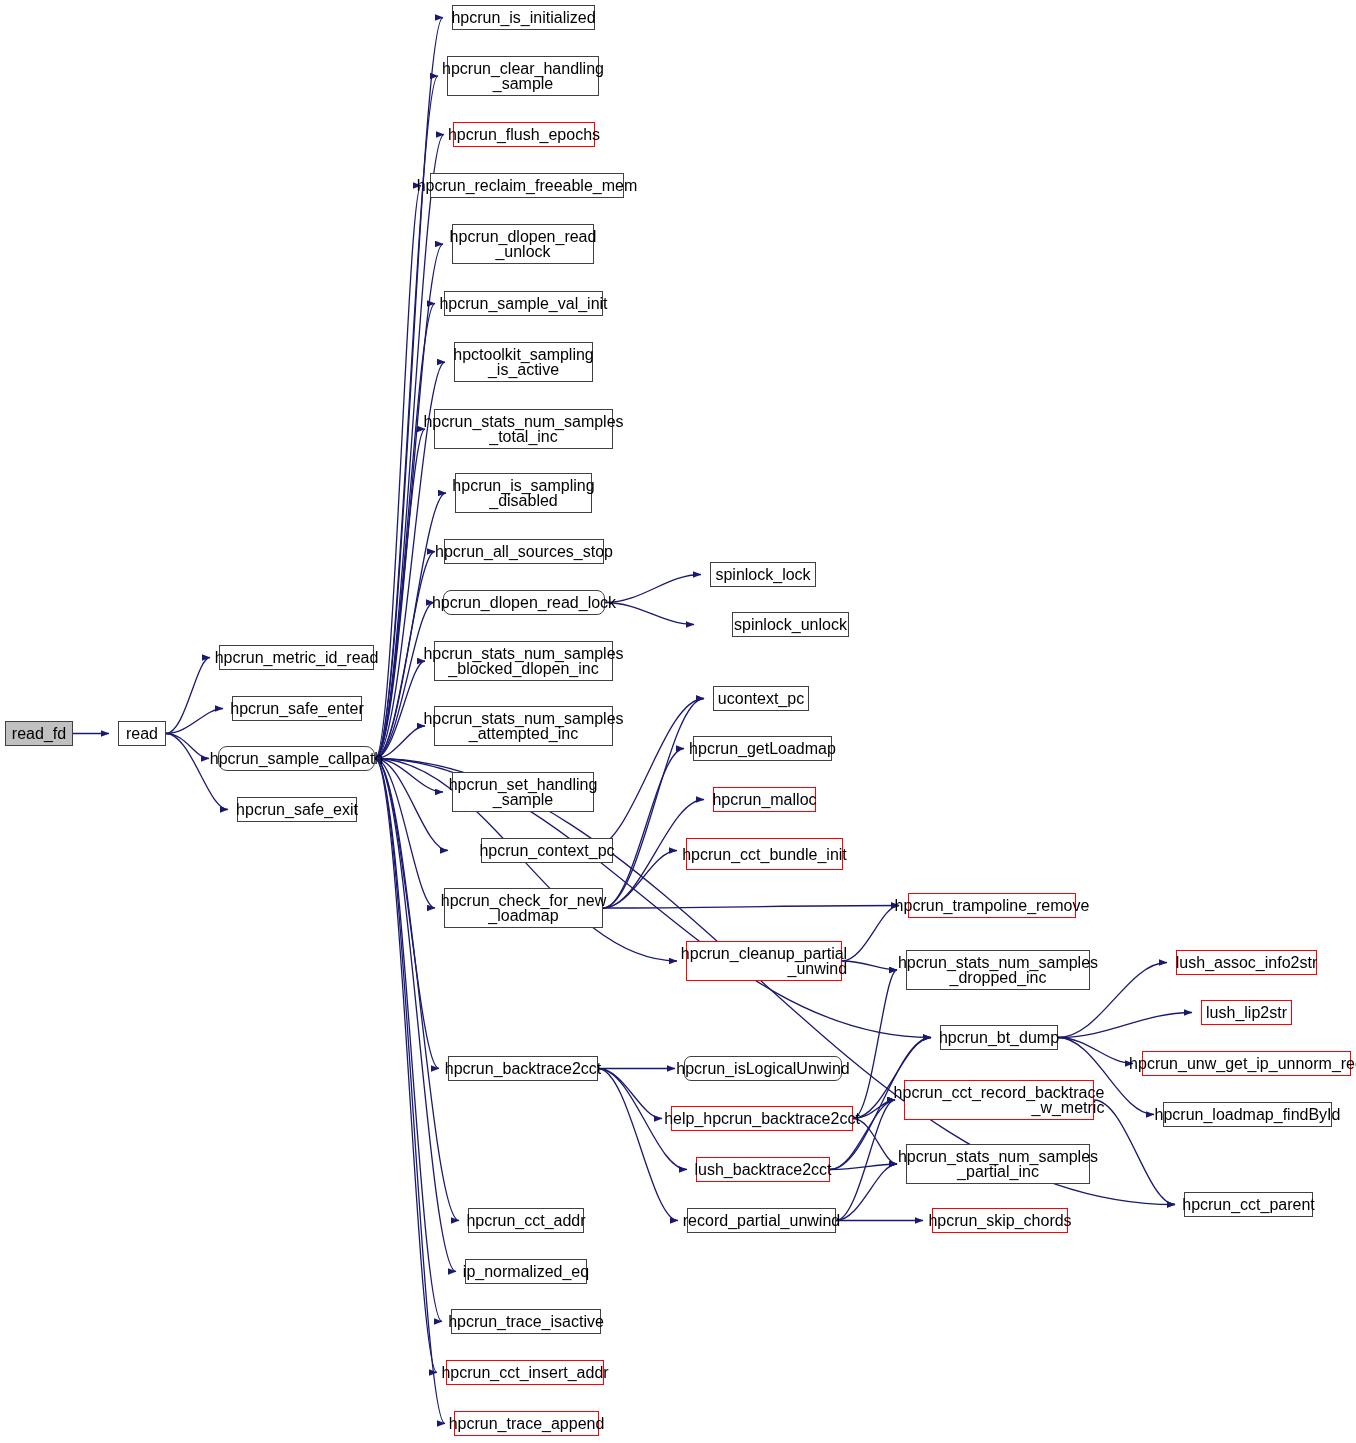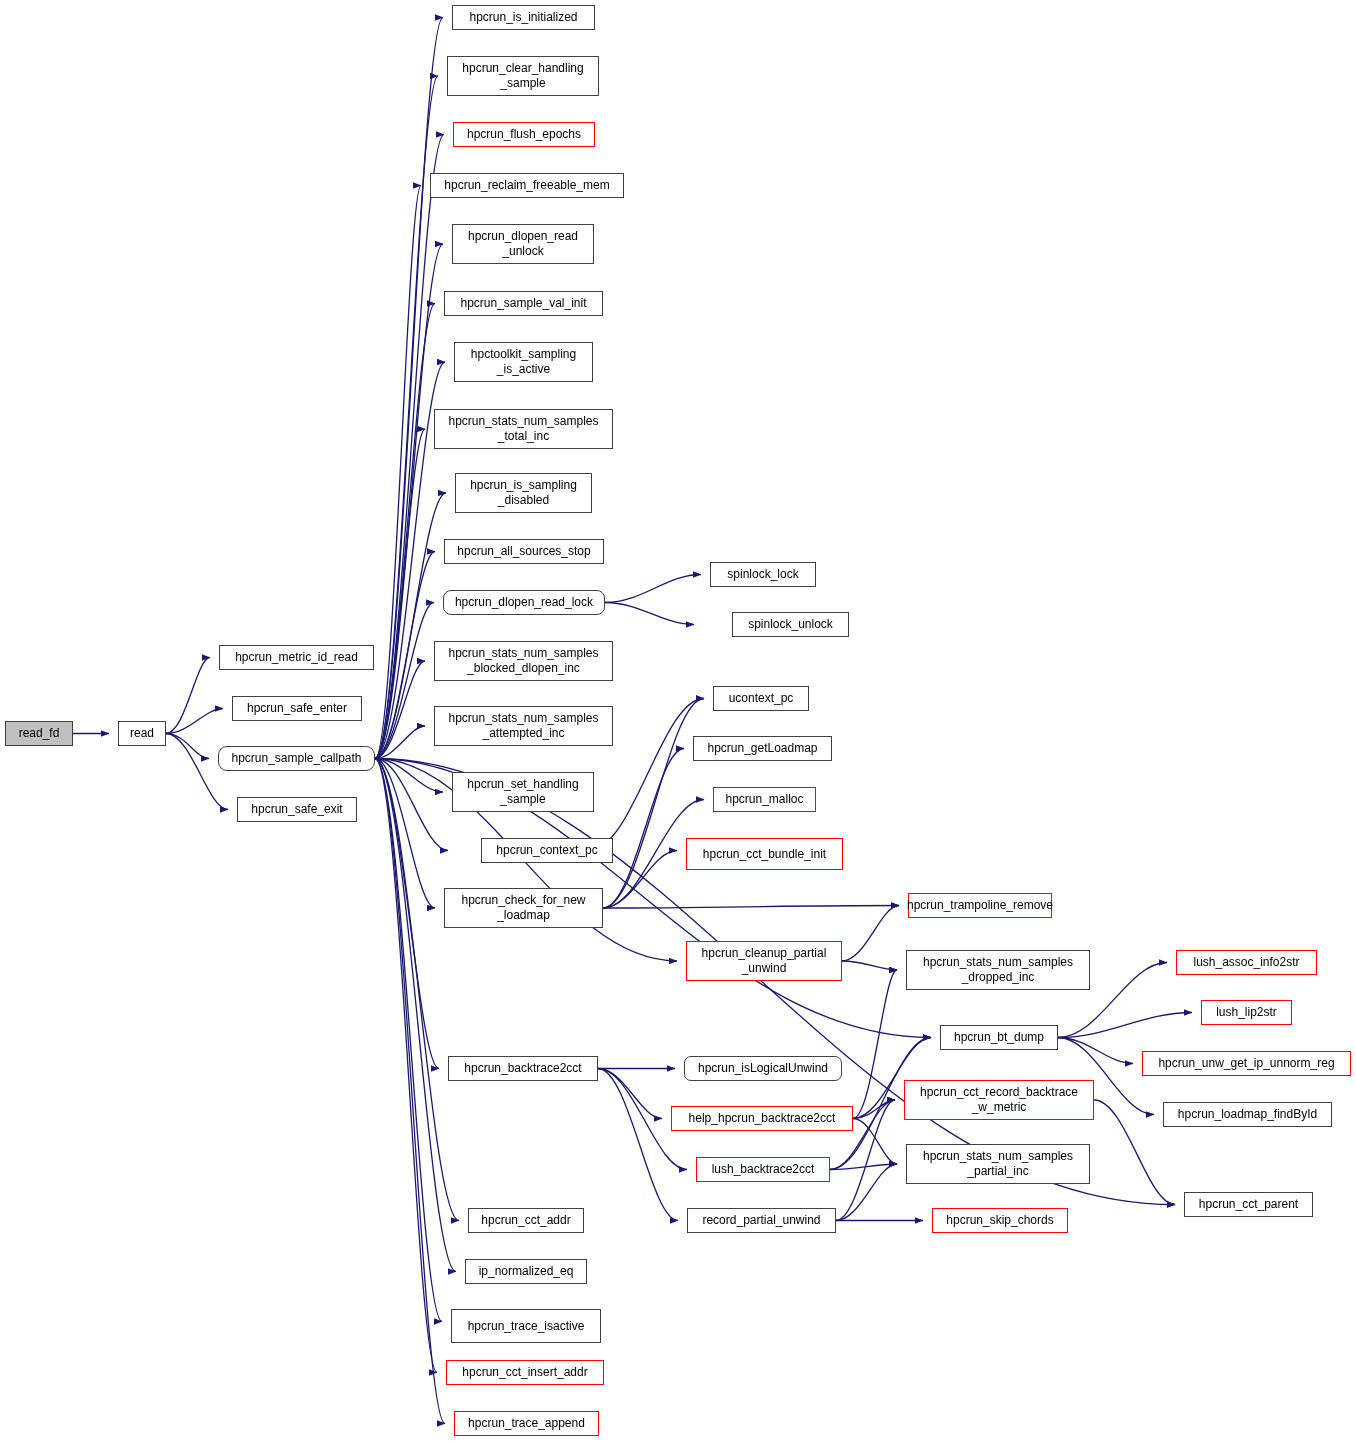--- a/index.html
+++ b/index.html
@@ -22,32 +22,33 @@
     width: 1356px;
     height: 1443px;
     pointer-events: none;
   }
   .node {
     position: absolute;
     box-sizing: border-box;
     background: #ffffff;
     border: 1px solid #404040;
     color: #000000;
-    font-size: 12px;
+    font-size: 16px;
     line-height: 15px;
     text-align: center;
     display: flex;
     align-items: center;
     justify-content: center;
     white-space: pre-line;
     letter-spacing: 0px;
     z-index: 5;
   }
   .node.red {
     border-color: #ff0000;
+    text-align: right;
   }
   .node.root {
     background: #c0c0c0;
     border-color: #404040;
   }
 </style>
 </head>
 <body>
 
 <div id="canvas">
@@ -150,21 +151,21 @@
 _sample</div>
       <div class="node" style="left: 457px; top: 838px; width: 132px; height: 25px; margin-left: 24px;">hpcrun_context_pc</div>
       <div class="node" style="left: 444px; top: 888px; width: 159px; height: 40px;">hpcrun_check_for_new
 _loadmap</div>
       <div class="node" style="left: 710px; top: 562px; width: 106px; height: 25px;">spinlock_lock</div>
       <div class="node" style="left: 703px; top: 612px; width: 117px; height: 25px; margin-left: 29px;">spinlock_unlock</div>
       <div class="node" style="left: 713px; top: 686px; width: 96px; height: 25px;">ucontext_pc</div>
       <div class="node" style="left: 693px; top: 736px; width: 139px; height: 25px;">hpcrun_getLoadmap</div>
       <div class="node red" style="left: 713px; top: 787px; width: 103px; height: 25px;">hpcrun_malloc</div>
       <div class="node red" style="left: 686px; top: 838px; width: 157px; height: 32px;">hpcrun_cct_bundle_init</div>
-      <div class="node red" style="left: 908px; top: 893px; width: 144px; height: 25px;">hpcrun_trampoline_remove</div>
+      <div class="node red" style="left: 908px; top: 893px; width: 168px; height: 25px;">hpcrun_trampoline_remove</div>
       <div class="node red" style="left: 686px; top: 941px; width: 156px; height: 40px;">hpcrun_cleanup_partial
 _unwind</div>
       <div class="node" style="left: 906px; top: 950px; width: 184px; height: 40px;">hpcrun_stats_num_samples
 _dropped_inc</div>
       <div class="node" style="left: 940px; top: 1025px; width: 118px; height: 25px;">hpcrun_bt_dump</div>
       <div class="node" style="left: 448px; top: 1056px; width: 150px; height: 25px;">hpcrun_backtrace2cct</div>
       <div class="node" style="left: 684px; top: 1056px; width: 158px; height: 25px; border-radius: 7px;">hpcrun_isLogicalUnwind</div>
       <div class="node red" style="left: 671px; top: 1106px; width: 182px; height: 25px;">help_hpcrun_backtrace2cct</div>
       <div class="node red" style="left: 696px; top: 1157px; width: 134px; height: 25px;">lush_backtrace2cct</div>
       <div class="node" style="left: 687px; top: 1208px; width: 149px; height: 25px;">record_partial_unwind</div>
@@ -173,17 +174,17 @@
       <div class="node" style="left: 906px; top: 1144px; width: 184px; height: 40px;">hpcrun_stats_num_samples
 _partial_inc</div>
       <div class="node red" style="left: 932px; top: 1208px; width: 136px; height: 25px;">hpcrun_skip_chords</div>
       <div class="node red" style="left: 1176px; top: 950px; width: 141px; height: 25px;">lush_assoc_info2str</div>
       <div class="node red" style="left: 1201px; top: 1000px; width: 91px; height: 25px;">lush_lip2str</div>
       <div class="node red" style="left: 1142px; top: 1051px; width: 209px; height: 25px;">hpcrun_unw_get_ip_unnorm_reg</div>
       <div class="node" style="left: 1163px; top: 1102px; width: 169px; height: 25px;">hpcrun_loadmap_findById</div>
       <div class="node" style="left: 1184px; top: 1192px; width: 129px; height: 25px;">hpcrun_cct_parent</div>
       <div class="node" style="left: 468px; top: 1208px; width: 116px; height: 25px;">hpcrun_cct_addr</div>
       <div class="node" style="left: 465px; top: 1259px; width: 122px; height: 25px;">ip_normalized_eq</div>
-      <div class="node" style="left: 451px; top: 1309px; width: 150px; height: 34px;">hpcrun_trace_isactive</div>
+      <div class="node" style="left: 451px; top: 1309px; width: 150px; height: 25px;">hpcrun_trace_isactive</div>
       <div class="node red" style="left: 446px; top: 1360px; width: 158px; height: 25px;">hpcrun_cct_insert_addr</div>
       <div class="node red" style="left: 454px; top: 1411px; width: 145px; height: 25px;">hpcrun_trace_append</div>
     </div>
 </div>
 
 </body></html>

